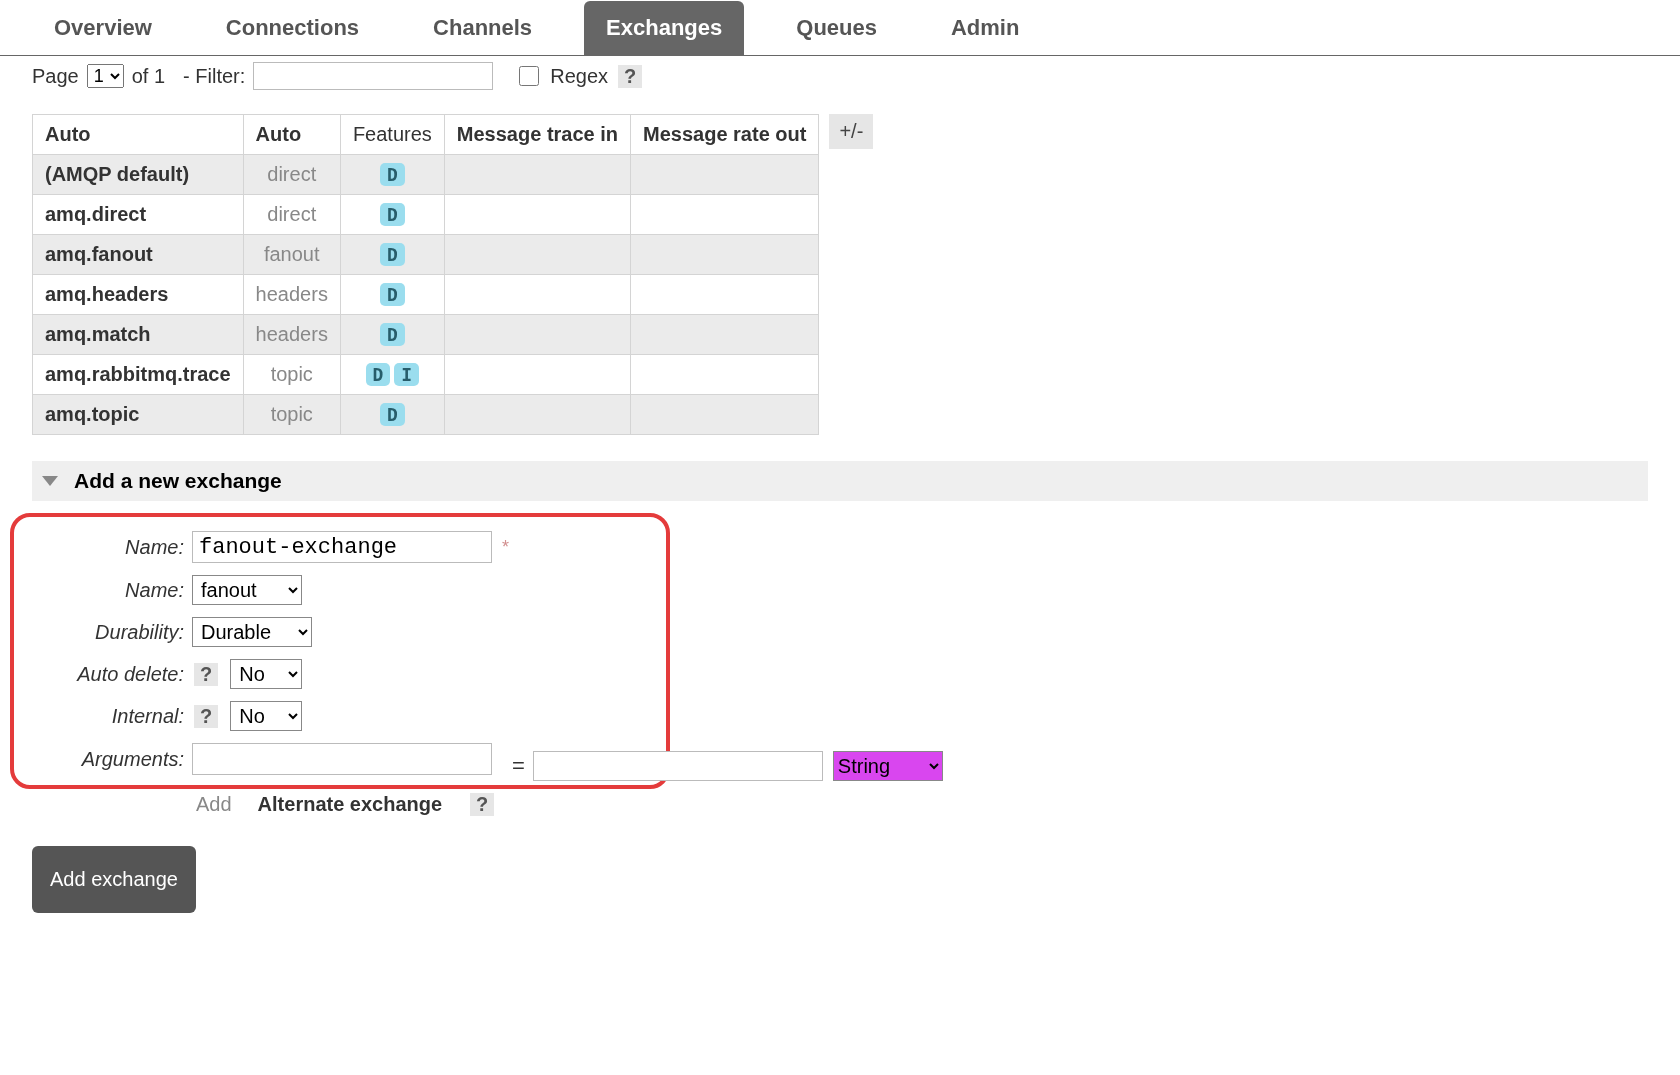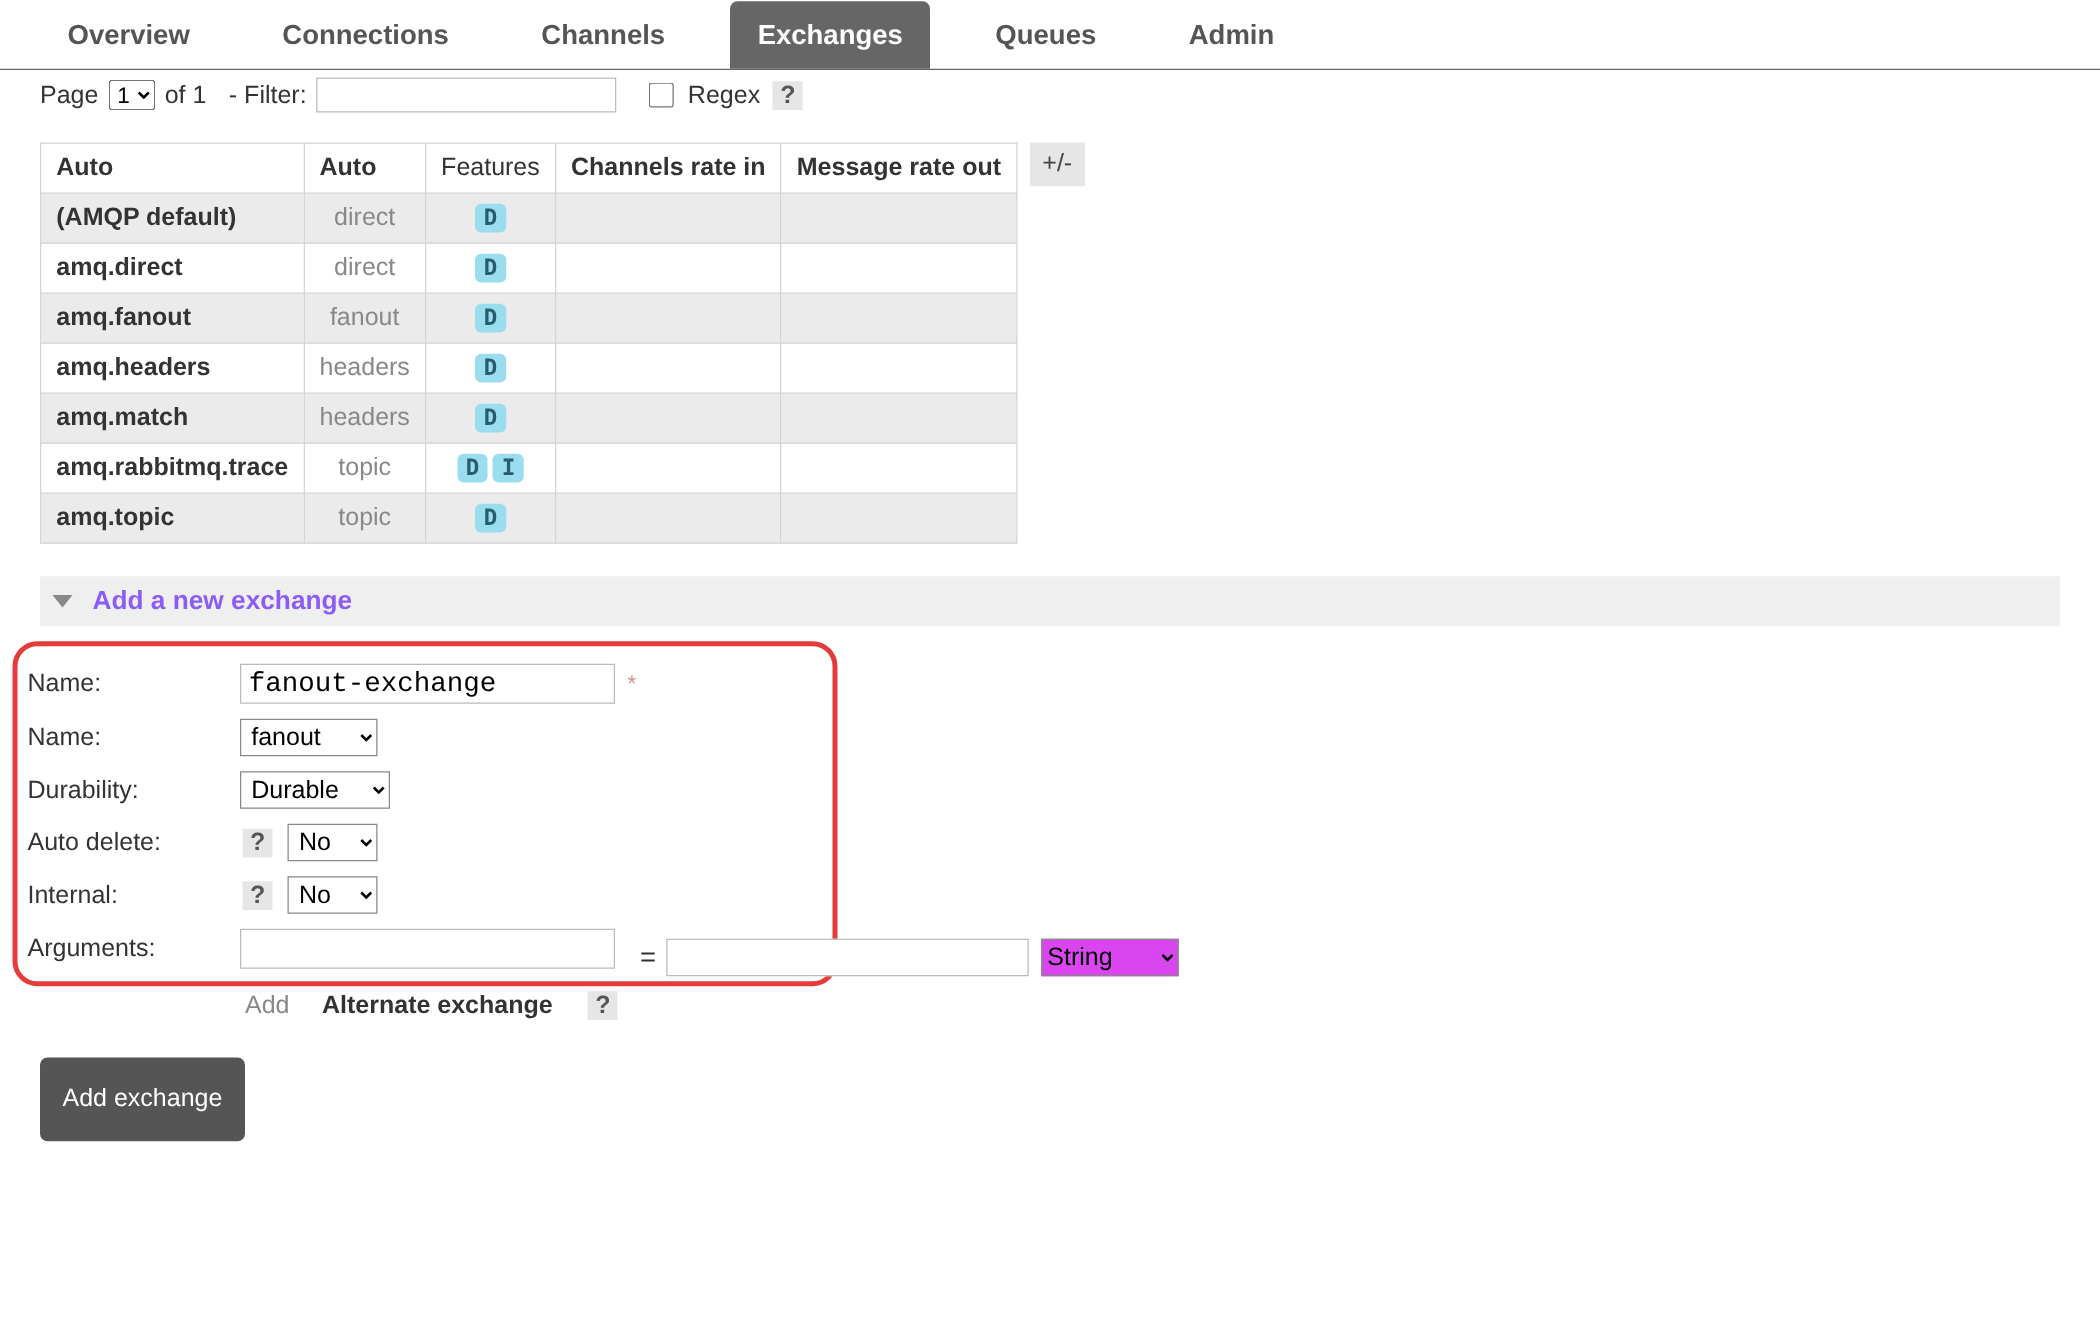--- a/index.html
+++ b/index.html
@@ -109,21 +109,21 @@
     font-size: 20px;
     color:#444;
   }
   
   .section-header {
     margin: 26px 32px 0 32px;
     background: #efefef;
     padding: 8px 30px 8px 6px;
     font-size: 21px;
     font-weight: bold;
-    color: #8b5cf6;
+    color: #000000;
     display:flex;
     align-items:center;
     gap:10px;
   }
   .section-header .caret {
     display:inline-block;
     width:0;height:0;
     border-left:8px solid transparent;
     border-right:8px solid transparent;
     border-top:10px solid #888;
@@ -138,22 +138,23 @@
     padding: 14px 8px 10px 8px;
   }
   .form-row {
     display: flex;
     align-items: center;
     margin-bottom: 12px;
     font-size: 20px;
   }
   .form-label {
     width: 170px;
-    text-align: left;
+    text-align: right;
     padding-right: 8px;
+    font-style: italic;
   }
   .form-row input[type="text"] {
     font-family: "Courier New", monospace;
     font-size: 22px;
     border: 1px solid #bbb;
     height: 32px;
     width: 300px;
     padding: 0 6px;
   }
   .form-row select {
@@ -231,21 +232,21 @@
   </div>
 
   
   <div class="table-wrap">
     <table class="exchanges">
       <thead>
         <tr>
           <th style="min-width:200px;">Auto</th>
           <th style="min-width:95px;">Auto</th>
           <th class="features" style="min-width:95px;font-weight:normal;">Features</th>
-          <th style="min-width:165px;">Channels rate in</th>
+          <th style="min-width:165px;">Message trace in</th>
           <th style="min-width:185px;">Message rate out</th>
         </tr>
       </thead>
       <tbody id="exch-body">
           <tr class="odd">
             <td class="name-cell">(AMQP default)</td>
             <td class="type-cell">direct</td>
             <td class="features-cell"><span class="feature-badge">D</span></td>
             <td></td>
             <td></td>

